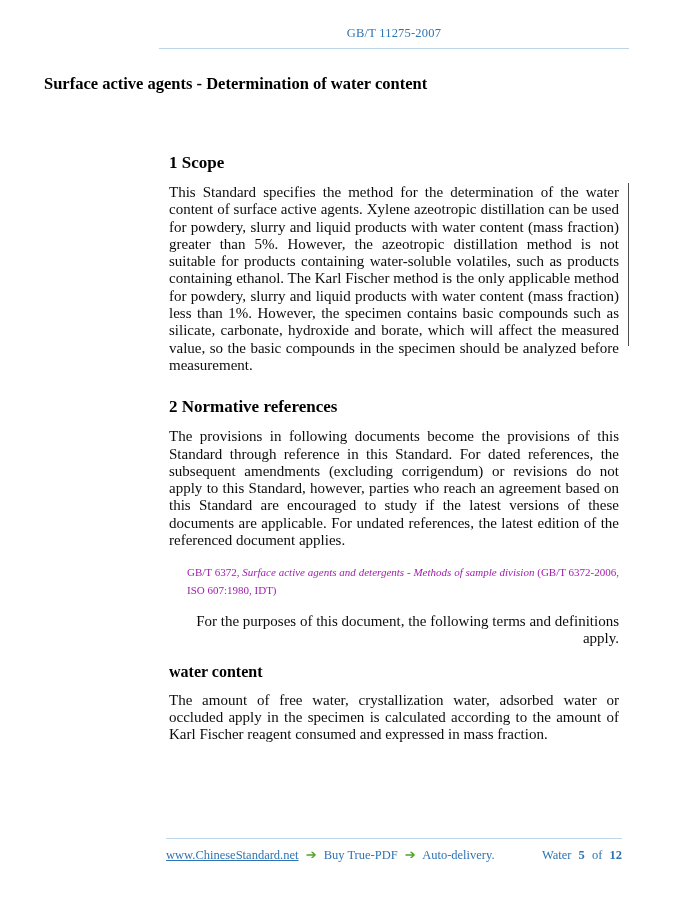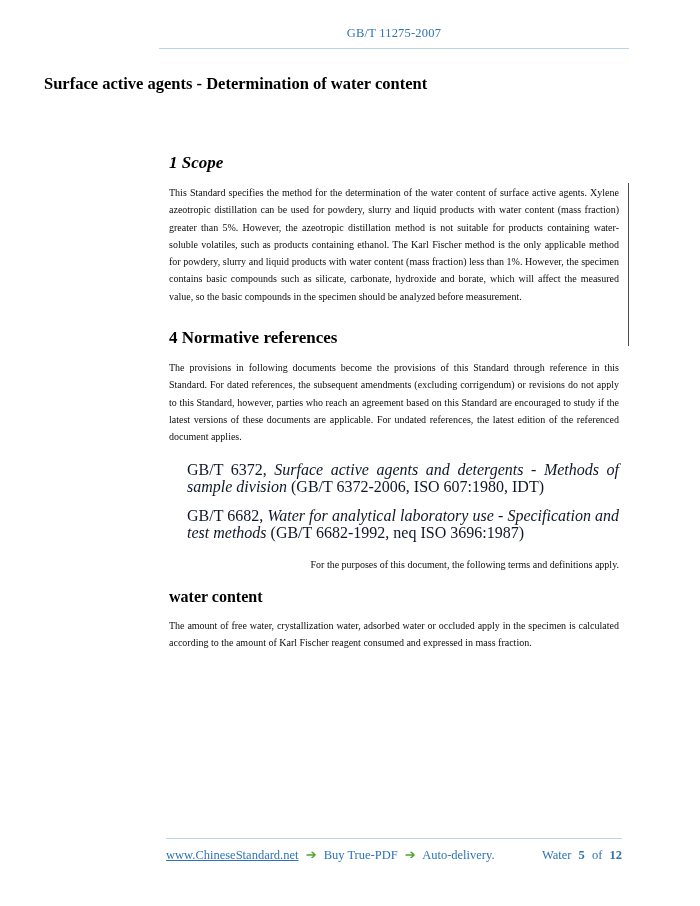--- a/index.html
+++ b/index.html
@@ -18,30 +18,30 @@
   }
   .title {
     margin:25px 0 0 0; text-align:left;
     font-size:16.5px; font-weight:bold; color:#000;
   }
   
   .content { margin:0 125px; }
   h2.sec {
     font-size:17px; font-weight:bold; color:#000; margin:23px 0 0 0;
   }
-  h2.sec.first { margin-top:59px;font-style:italic; }
+  h2.sec.first { margin-top:59px; }
   h2.sec.third { margin-top:21px; }
   p.body {
-    font-size:10px; line-height:17.3px; text-align:justify;
+    font-size:15px; line-height:17.3px; text-align:justify;
     margin:11px 0 0 0; color:#0c0c0c;
   }
   p.intro { text-align:right; margin-top:14px; }
   p.ref {
-    font-size:16px; line-height:17.3px; text-align:justify;
-    margin:15px 0 0 18px; color:#0f172a;
+    font-size:11px; line-height:17.3px; text-align:justify;
+    margin:15px 0 0 18px; color:#a21caf;
   }
   p.ref + p.ref { margin-top:12px; }
   .term {
     font-size:16px; font-weight:bold; margin:15px 0 0 0; color:#000;
   }
   
   .change-bar {
     position:absolute; left:584px; top:183px; width:1.4px; height:163px;
     background:#4d4d4d;
   }
@@ -68,30 +68,27 @@
   <div class="doc-number">GB/T 11275-2007</div>
   <hr class="header-rule">
 
   <div class="title">Surface active agents - Determination of water content</div>
 
   <div class="content">
 
     <h2 class="sec first">1 Scope</h2>
     <p class="body">This Standard specifies the method for the determination of the water content of surface active agents. Xylene azeotropic distillation can be used for powdery, slurry and liquid products with water content (mass fraction) greater than 5%. However, the azeotropic distillation method is not suitable for products containing water-soluble volatiles, such as products containing ethanol. The Karl Fischer method is the only applicable method for powdery, slurry and liquid products with water content (mass fraction) less than 1%. However, the specimen contains basic compounds such as silicate, carbonate, hydroxide and borate, which will affect the measured value, so the basic compounds in the specimen should be analyzed before measurement.</p>
 
-    <h2 class="sec">4 Normative references</h2>
+    <h2 class="sec">2 Normative references</h2>
     <p class="body">The provisions in following documents become the provisions of this Standard through reference in this Standard. For dated references, the subsequent amendments (excluding corrigendum) or revisions do not apply to this Standard, however, parties who reach an agreement based on this Standard are encouraged to study if the latest versions of these documents are applicable. For undated references, the latest edition of the referenced document applies.</p>
 
     <p class="ref">
       <span>GB/T 6372, </span><i>Surface active agents and detergents - Methods of sample division</i><span> (GB/T 6372-2006, ISO 607:1980, IDT)</span>
     </p>
 
-    <p class="ref">
-      <span>GB/T 6682, </span><i>Water for analytical laboratory use - Specification and test methods</i><span> (GB/T 6682-1992, neq ISO 3696:1987)</span>
-    </p>
 
     <p class="body intro">For the purposes of this document, the following terms and definitions apply.</p>
     <p class="term">water content</p>
     <p class="body">The amount of free water, crystallization water, adsorbed water or occluded apply in the specimen is calculated according to the amount of Karl Fischer reagent consumed and expressed in mass fraction.</p>
 
   </div>
 
   <div class="change-bar"></div>
 
   <div class="footer">

